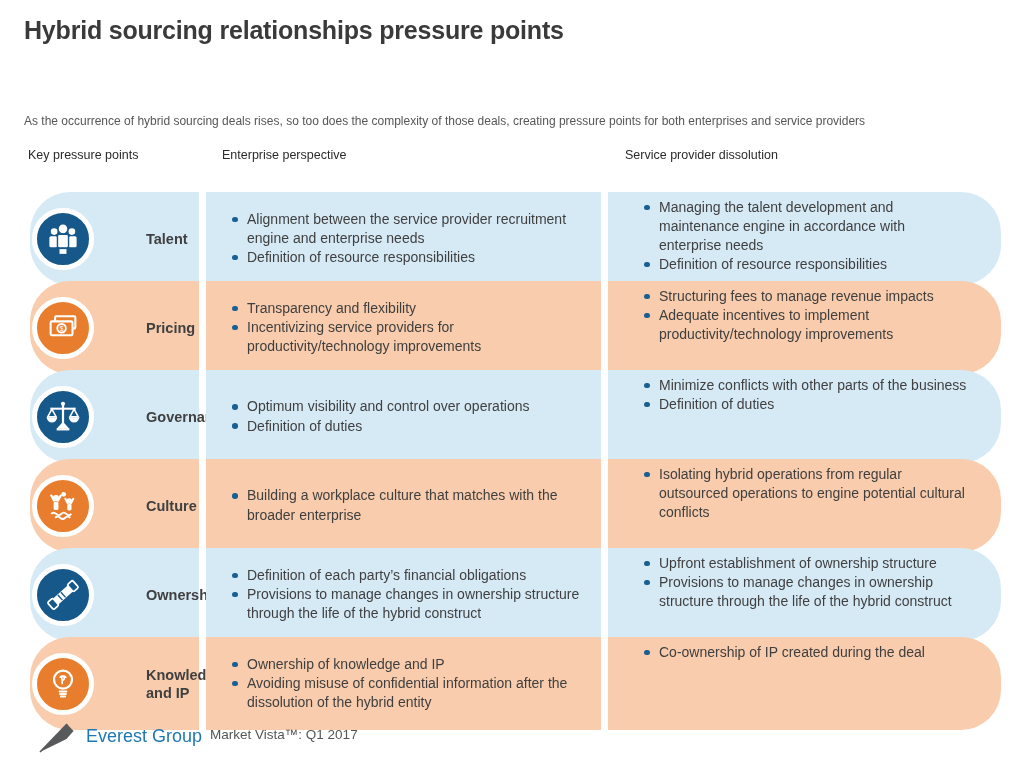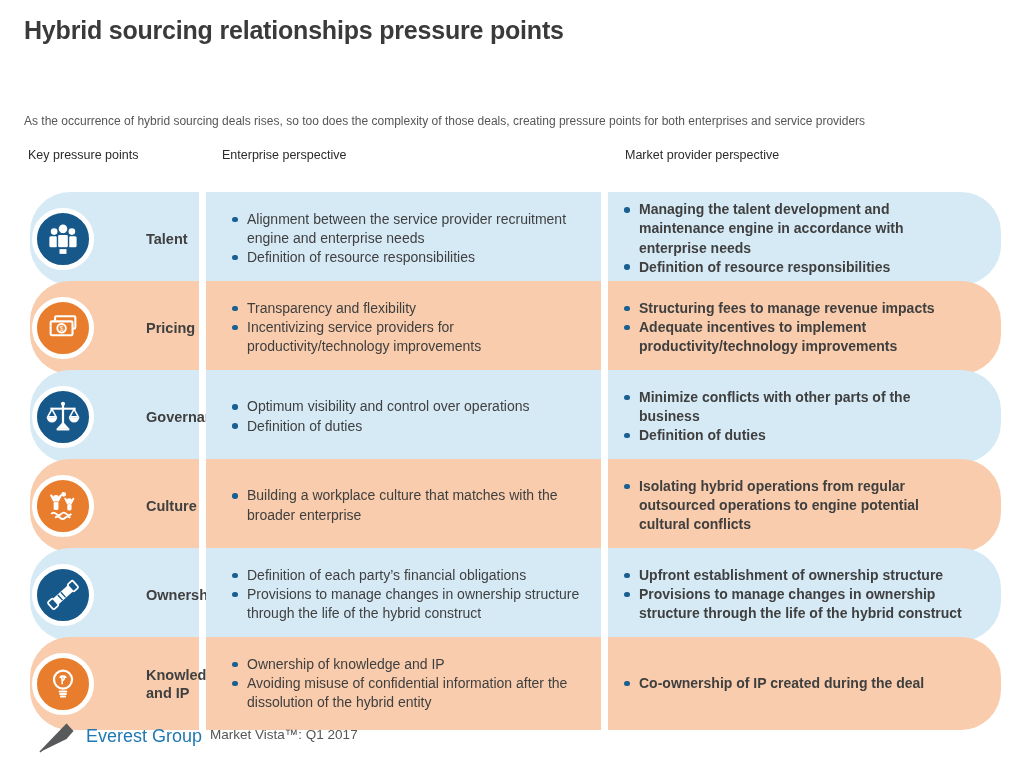--- a/index.html
+++ b/index.html
@@ -14,21 +14,21 @@
   .col-header.c1 { left:28px; }
   .col-header.c2 { left:222px; }
   .col-header.c3 { left:625px; }
 
   .rows { position:absolute; left:0; top:180px; width:1024px; }
   .prow { position:relative; height:73px; margin-bottom:16px; }
 
   .seg { position:absolute; top:12px; height:93px; }
   .seg-left  { left:30px;  width:169px; border-radius:40px 0 0 40px; }
   .seg-mid   { left:206px; width:395px; display:flex; align-items:center; padding:6px 10px 6px 26px; }
-  .seg-right { left:608px; width:393px; border-radius:0 40px 40px 0; display:flex; align-items:center; padding:6px 34px 6px 16px;font-weight:bold; }
+  .seg-right { left:608px; width:393px; border-radius:0 40px 40px 0; display:flex; align-items:flex-start; padding:6px 34px 6px 36px; }
 
   .prow.blue  .seg { background:#d6eaf6; }
   .prow.orange .seg { background:#f8ccac; }
 
   .icon-circle { position:absolute; left:2px; top:50%; transform:translateY(-50%);
     width:62px; height:62px; border-radius:50%; border:5px solid #fff;
     display:flex; align-items:center; justify-content:center; z-index:2; }
   .prow.blue  .icon-circle { background:#16588a; --circ:#16588a; }
   .prow.orange .icon-circle { background:#e87e2d; --circ:#e87e2d; }
   .icon-circle svg { width:38px; height:38px; display:block; }
@@ -49,21 +49,21 @@
 </head>
 <body>
 
 <div class="page">
 
   <h1 class="title">Hybrid sourcing relationships pressure points</h1>
   <p class="subtitle">As the occurrence of hybrid sourcing deals rises, so too does the complexity of those deals, creating pressure points for both enterprises and service providers</p>
 
   <div class="col-header c1">Key pressure points</div>
   <div class="col-header c2">Enterprise perspective</div>
-  <div class="col-header c3">Market provider perspective</div>
+  <div class="col-header c3">Service provider dissolution</div>
 
   <div class="rows">
   <div class="prow blue">
     <div class="seg seg-left">
       <span class="icon-circle">
             <svg viewBox="0 0 24 24">
               <circle cx="12" cy="5.6" r="2.7" fill="#fff"></circle>
               <circle cx="6.4" cy="7.3" r="2.1" fill="#fff"></circle>
               <circle cx="17.6" cy="7.3" r="2.1" fill="#fff"></circle>
               <rect x="3.4" y="10.2" width="5" height="7" rx="1" fill="#fff"></rect>

